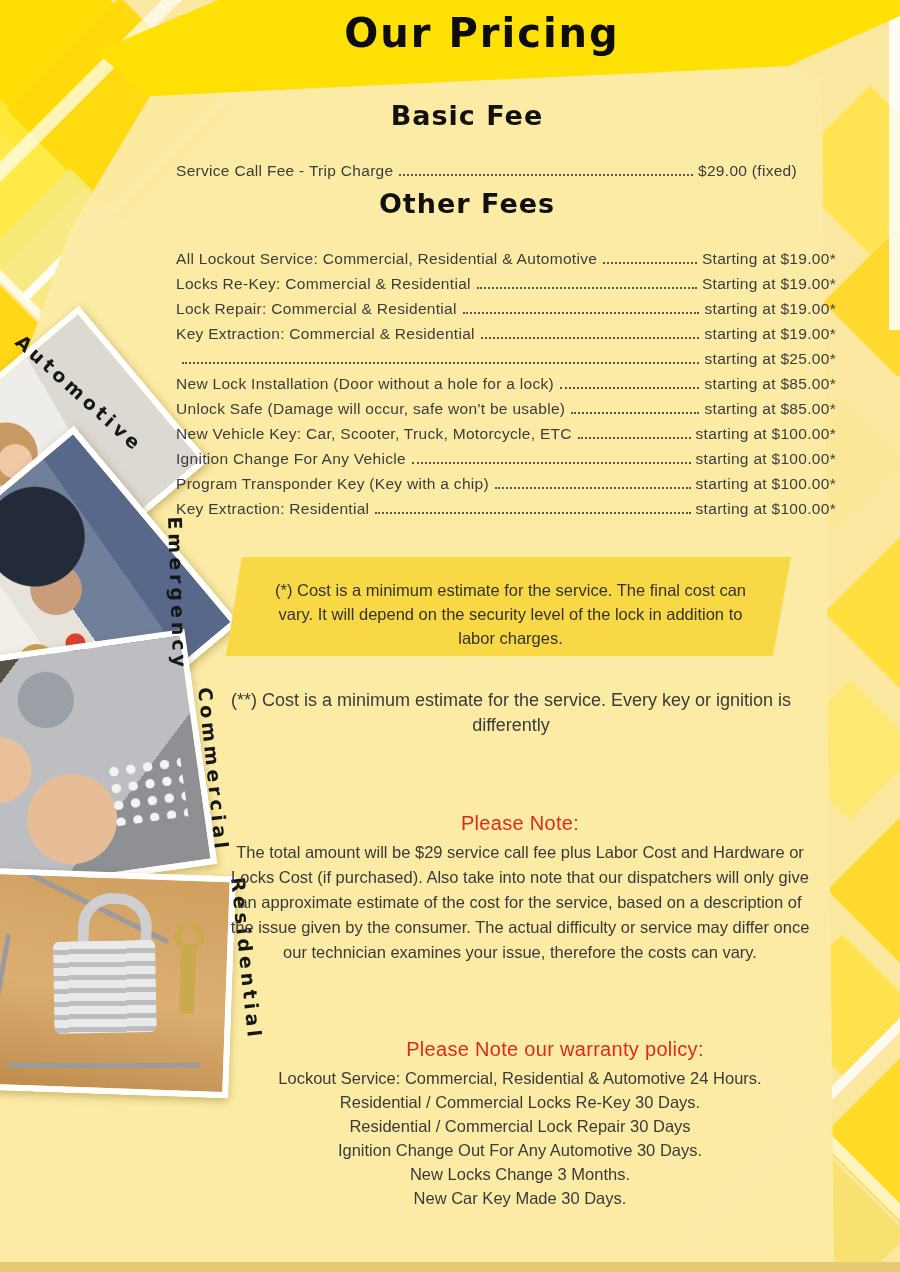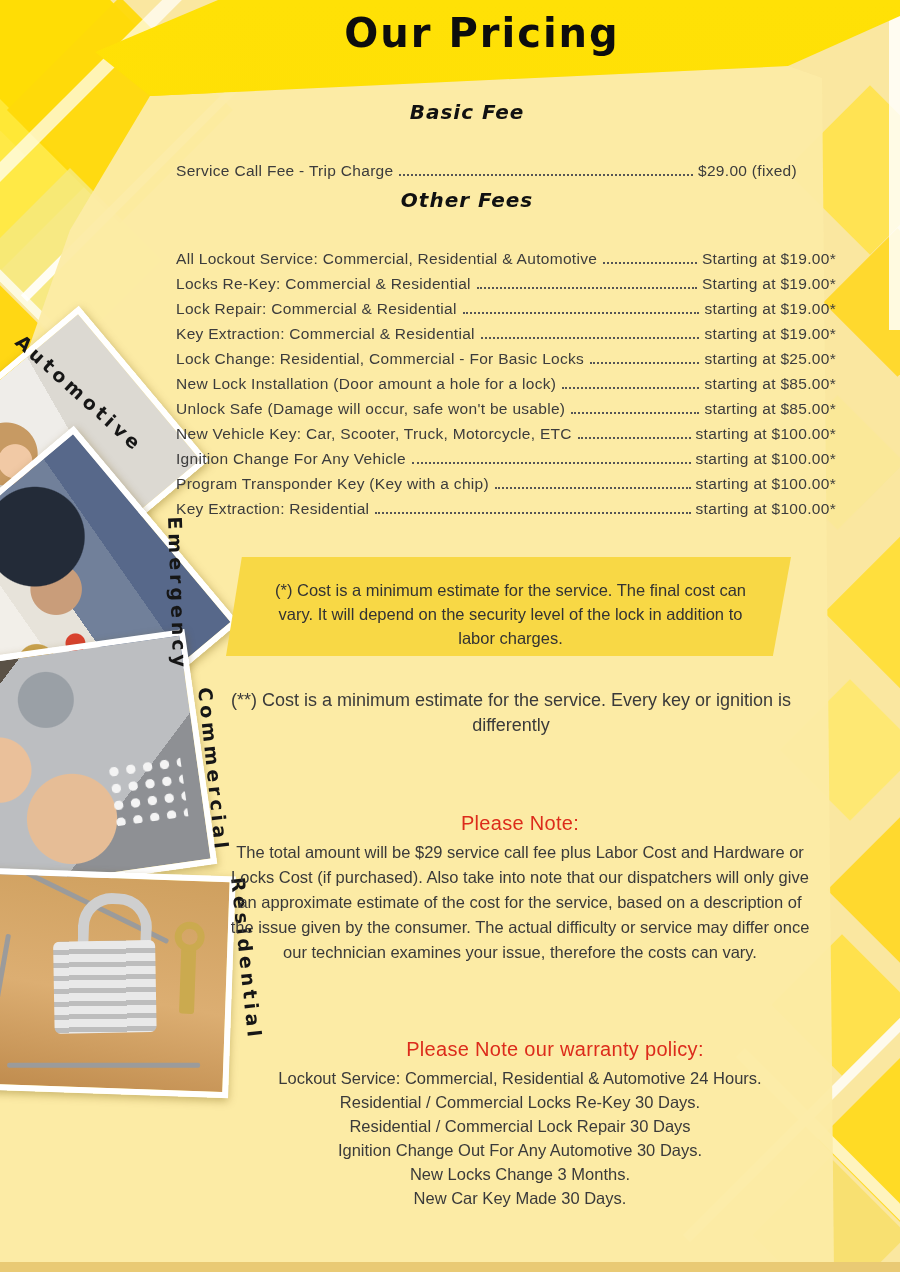--- a/index.html
+++ b/index.html
@@ -28,22 +28,22 @@
   }
   
   .panel{
     position:absolute;inset:0;z-index:1;
     background:rgba(252,235,166,.96);
     clip-path:polygon(150px 96px,788px 66px,822px 78px,834px 1272px,0px 1272px,0px 430px,70px 230px);
   }
   
   .section-heading{
     position:absolute;left:37px;width:860px;text-align:center;z-index:9;
-    font-family:"DejaVu Sans", sans-serif;font-size:20px;font-weight:800;
-    letter-spacing:1px;color:#111;font-style:italic;
+    font-family:"DejaVu Sans", sans-serif;font-size:27px;font-weight:800;
+    letter-spacing:1px;color:#111;
   }
   .fee-row{display:flex;align-items:flex-end;height:25px;font-size:15.5px;letter-spacing:.3px;color:#3c3c3c;}
   .fee-label{white-space:nowrap;}
   .fee-leader{flex:1;border-bottom:2px dotted #555;margin:0 5px 4px 6px;min-width:12px;}
   .fee-price{white-space:nowrap;}
   .basic-row{position:absolute;top:155px;left:176px;width:621px;z-index:9;}
   .fees-list{position:absolute;top:243px;left:176px;width:660px;z-index:9;}
   .note-box{
     position:absolute;top:557px;left:226px;width:565px;height:99px;z-index:9;
     background:#F8D845;
@@ -188,26 +188,25 @@
       <span class="fee-label">Lock Repair: Commercial &amp; Residential</span>
       <span class="fee-leader"></span>
       <span class="fee-price">starting at $19.00*</span>
     </div>
     <div class="fee-row">
       <span class="fee-label">Key Extraction: Commercial &amp; Residential</span>
       <span class="fee-leader"></span>
       <span class="fee-price">starting at $19.00*</span>
     </div>
     <div class="fee-row">
-      <span class="fee-label">Lock Change: Residential, Commercial - For Basic Locks</span>
       <span class="fee-leader"></span>
       <span class="fee-price">starting at $25.00*</span>
     </div>
     <div class="fee-row">
-      <span class="fee-label">New Lock Installation (Door amount a hole for a lock)</span>
+      <span class="fee-label">New Lock Installation (Door without a hole for a lock)</span>
       <span class="fee-leader"></span>
       <span class="fee-price">starting at $85.00*</span>
     </div>
     <div class="fee-row">
       <span class="fee-label">Unlock Safe (Damage will occur, safe won't be usable)</span>
       <span class="fee-leader"></span>
       <span class="fee-price">starting at $85.00*</span>
     </div>
     <div class="fee-row">
       <span class="fee-label">New Vehicle Key: Car, Scooter, Truck, Motorcycle, ETC</span>

